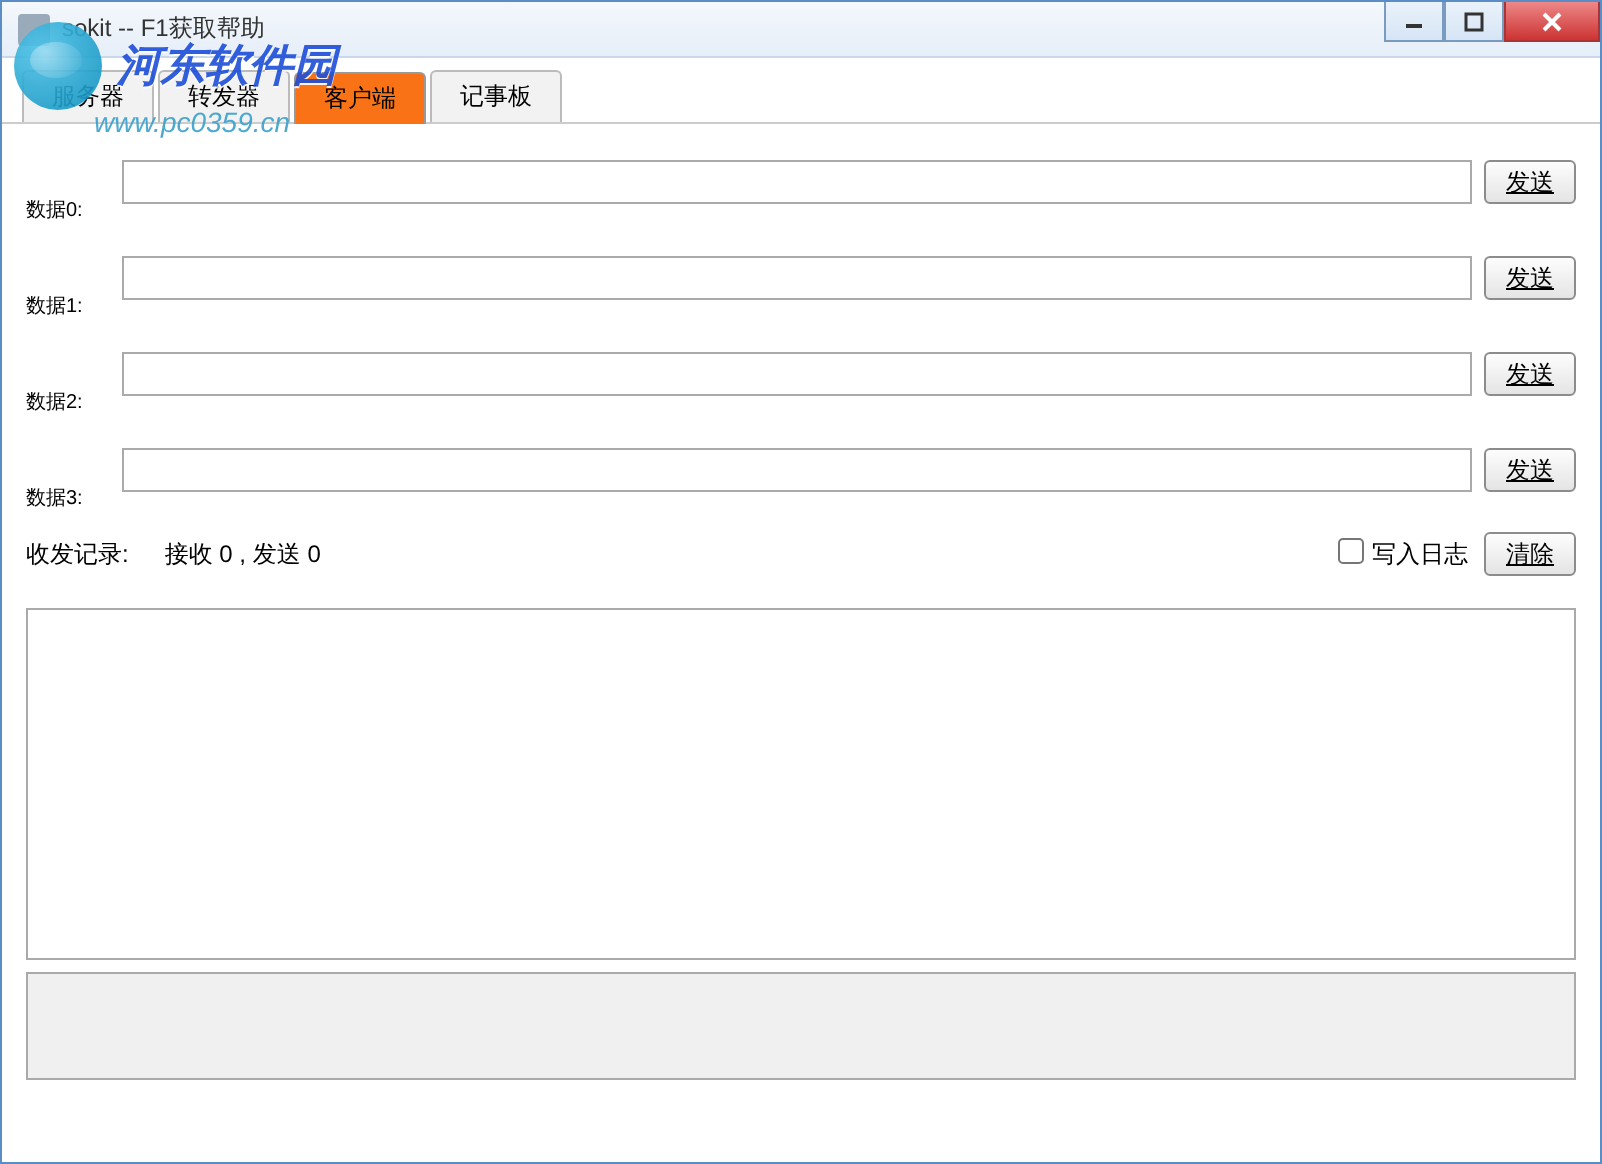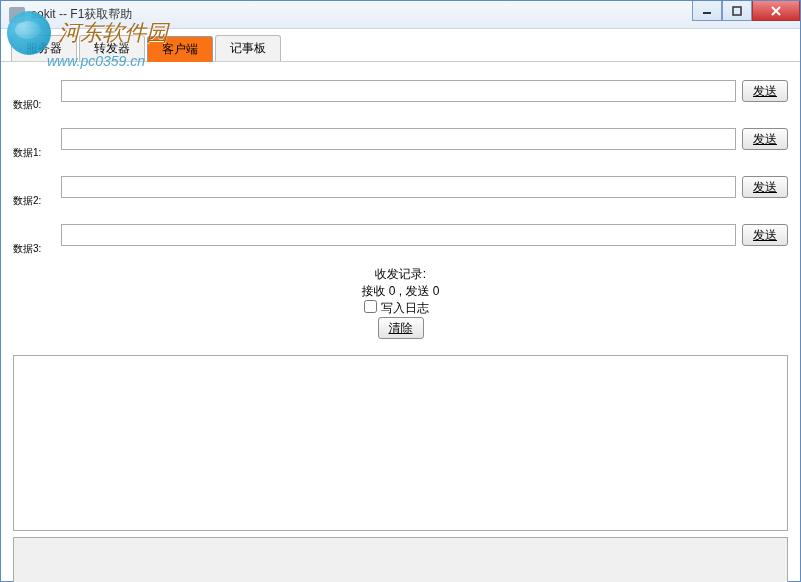--- a/index.html
+++ b/index.html
@@ -12,21 +12,21 @@
 .titlebar .title { font-size: 12px; color: #333; }
 
 .winbtns { position: absolute; right: 0; top: 0; display: flex; }
 .winbtn { width: 30px; height: 20px; border: 1px solid #7a9bc0; border-top: none; display: flex; align-items: center; justify-content: center; font-size: 11px; background: linear-gradient(#eaf2fb,#d6e5f5); cursor: pointer; }
 .winbtn.close { width: 48px; background: linear-gradient(#e88,#c33); color: #fff; border-color: #a33; border-top-right-radius: 0; }
 .winbtn svg { display: block; }
 
 .watermark { position: absolute; top: 10px; left: 6px; z-index: 20; pointer-events: none; opacity: 0.9; }
 .watermark .logo { width: 44px; height: 44px; border-radius: 50%; background: radial-gradient(circle at 30% 30%, #4fc3e8, #0b8fbe); display: inline-block; vertical-align: middle; position: relative; }
 .watermark .logo::after { content:""; position:absolute; left:8px; top:10px; width:26px; height:18px; background: radial-gradient(circle at 30% 30%, #fff6, transparent); border-radius:50%; }
-.watermark .txt { display: inline-block; vertical-align: middle; color: #a16207; font-weight: normal; font-style: italic; font-size: 22px; margin-left: 4px; text-shadow: 0 1px 0 #fff; }
+.watermark .txt { display: inline-block; vertical-align: middle; color: #1d4ed8; font-weight: bold; font-style: italic; font-size: 22px; margin-left: 4px; text-shadow: 0 1px 0 #fff; }
 .watermark .sub { display:block; color:#3aa0cc; font-size:14px; font-style: italic; margin-left: 40px; margin-top:-2px; }
 
 .tabs { display: flex; padding: 6px 10px 0 10px; border-bottom: 1px solid #ccc; gap: 2px; }
 .tab { padding: 4px 14px; border: 1px solid #bbb; border-bottom: none; background: #f2f2f2; border-radius: 3px 3px 0 0; cursor: pointer; font-size: 12px; }
 .tab.active { background: #f97316; border-color: #999; position: relative; top: 1px; }
 
 .content { padding: 8px 12px; }
 
 .fieldset { border: 1px solid #ccc; border-radius: 2px; padding: 10px 12px 12px 12px; position: relative; margin-bottom: 10px; }
 .fieldset .legend { position: absolute; top: -8px; left: 10px; background: #fff; padding: 0 4px; font-size: 12px; }
@@ -38,21 +38,21 @@
 .combo .arrow { position: absolute; right: 1px; top: 1px; width: 18px; height: 20px; border-left: 1px solid #ccc; display:flex; align-items:center; justify-content:center; background: linear-gradient(#fff,#eee); cursor:pointer; }
 .combo .arrow svg { width:8px; height:6px; }
 
 .btn { height: 22px; padding: 0 16px; border: 1px solid #8c8c8c; background: linear-gradient(#fdfdfd,#e4e4e4); border-radius: 3px; cursor: pointer; font-size: 12px; }
 .btn.small { padding: 0 10px; text-decoration: underline; }
 
 .datarow { display: flex; align-items: center; gap: 6px; margin-bottom: 6px; }
 .datarow .dlbl { width: 42px; font-size: 10px; margin-top: 28px; }
 .datarow input.dinp { flex: 1; height: 22px; border: 1px solid #aaa; padding: 0 4px; font-size:12px; }
 
-.statsrow { display: flex; align-items: center; margin: 10px 0 16px 0; font-size: 12px; flex-direction: column; }
+.statsrow { display: flex; align-items: center; margin: 10px 0 16px 0; font-size: 12px; }
 .statsrow .spacer { flex: 1; }
 .chk { display: inline-flex; align-items: flex-start; gap: 4px; margin-right: 8px; }
 .chk input { width: 13px; height: 13px; }
 
 .logarea { width: 100%; height: 176px; border: 1px solid #aaa; background: #fff; margin-bottom: 6px; }
 .bottombox { width: 100%; height: 54px; border: 1px solid #aaa; background: #f0f0f0; }
 
 #addr-field { width: 130px; }
 #port-field { width: 68px; }
 </style>

